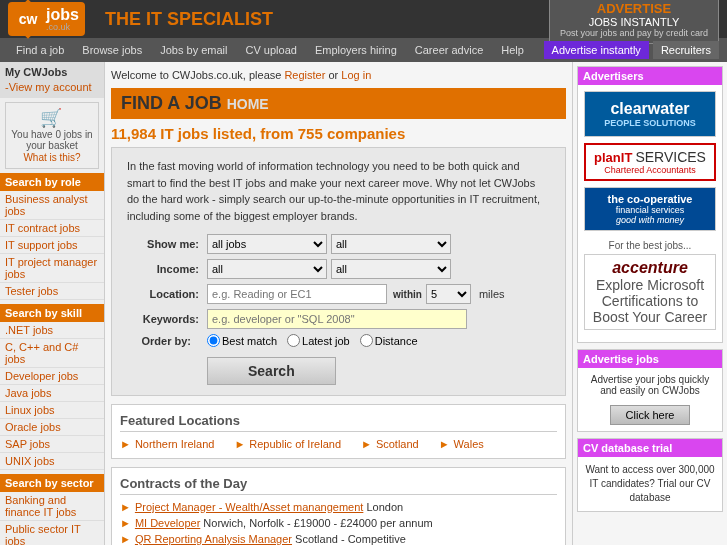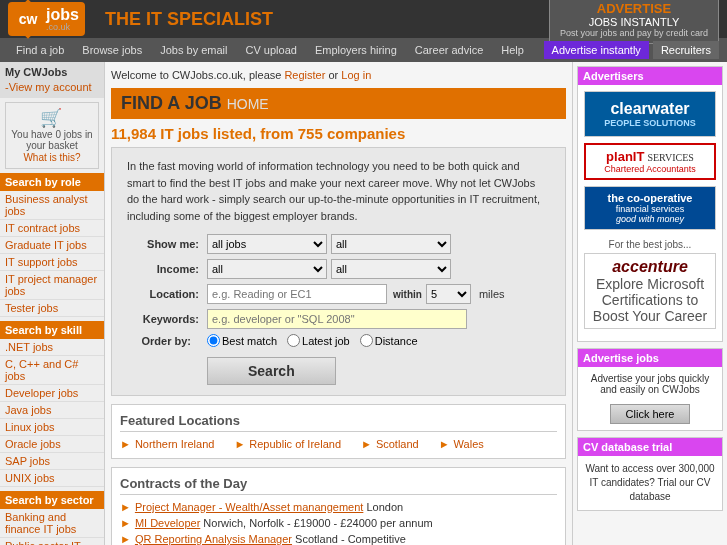--- a/index.html
+++ b/index.html
@@ -124,21 +124,20 @@
       <a class="sidebar-mylink">-View my account</a>
     </div>
     <div id="basket-box">
       <span style="font-size:18px;display:block;text-align:center;">🛒</span>
       <div style="font-size:10px;color:#555;text-align:center;">You have 0 jobs in your basket</div>
       <a class="sidebar-mylink" style="text-align:center;display:block;font-size:10px;">What is this?</a>
     </div>
     <div class="sidebar-section-title">Search by role</div>
     <a class="sidebar-link">Business analyst jobs</a>
     <a class="sidebar-link">IT contract jobs</a>
-    <a class="sidebar-link">Graduate IT jobs</a>
     <a class="sidebar-link">IT support jobs</a>
     <a class="sidebar-link">IT project manager jobs</a>
     <a class="sidebar-link">Tester jobs</a>
 
     <div class="sidebar-section-title">Search by skill</div>
     <a class="sidebar-link">.NET jobs</a>
     <a class="sidebar-link">C, C++ and C# jobs</a>
     <a class="sidebar-link">Developer jobs</a>
     <a class="sidebar-link">Java jobs</a>
     <a class="sidebar-link">Linux jobs</a>
@@ -151,21 +150,21 @@
     <a class="sidebar-link">Public sector IT jobs</a>
 
   </div>
 
   <div id="main">
     <div id="welcome-bar">
       <span>Welcome to CWJobs.co.uk, please </span><a>Register</a><span> or </span><a>Log in</a>
     </div>
 
     <div id="find-job-header">
-      <span>FIND A JOB</span> <span style="color:#ddd;font-size:14px;font-weight:normal;">HOME</span>
+      <span>FIND A JOB</span> <span style="color:#ddd;font-size:14px;font-weight:bold;">HOME</span>
     </div>
 
     <div id="headline">11,984 IT jobs listed, from 755 companies</div>
 
     <div id="search-box">
       <div id="intro-text">In the fast moving world of information technology you need to be both quick and smart to find the best IT jobs and make your next career move. Why not let CWJobs do the hard work - simply search our up-to-the-minute opportunities in IT recruitment, including some of the biggest employer brands.</div>
 
       
       <div class="form-row">
         <label class="form-label">Show me:</label>
@@ -272,21 +271,21 @@
     <div class="right-section">
       <div class="right-section-title">Advertisers</div>
 
       <div class="ad-box ad-clearwater">
         <div style="font-size:16px;font-weight:bold;color:white;">clearwater</div>
         <div style="font-size:9px;color:#aaddff;">PEOPLE SOLUTIONS</div>
       </div>
 
       <div class="ad-box" style="border:2px solid #c00;padding:4px;">
         <span style="color:#c00;font-weight:bold;font-size:13px;">planIT</span>
-        <span style="color:#333;font-size:10px;font-family:Liberation Serif, serif;">SERVICES</span>
+        <span style="color:#333;font-size:14px;">SERVICES</span>
         <div style="color:#c00;font-size:9px;">Chartered Accountants</div>
       </div>
 
       <div class="ad-box" style="background:#004994;color:white;padding:5px;">
         <div style="font-weight:bold;font-size:11px;">the co-operative</div>
         <div style="font-size:9px;">financial services</div>
         <div style="font-size:9px;font-style:italic;">good with money</div>
       </div>
       <div class="for-best">For the best jobs...</div>
 

